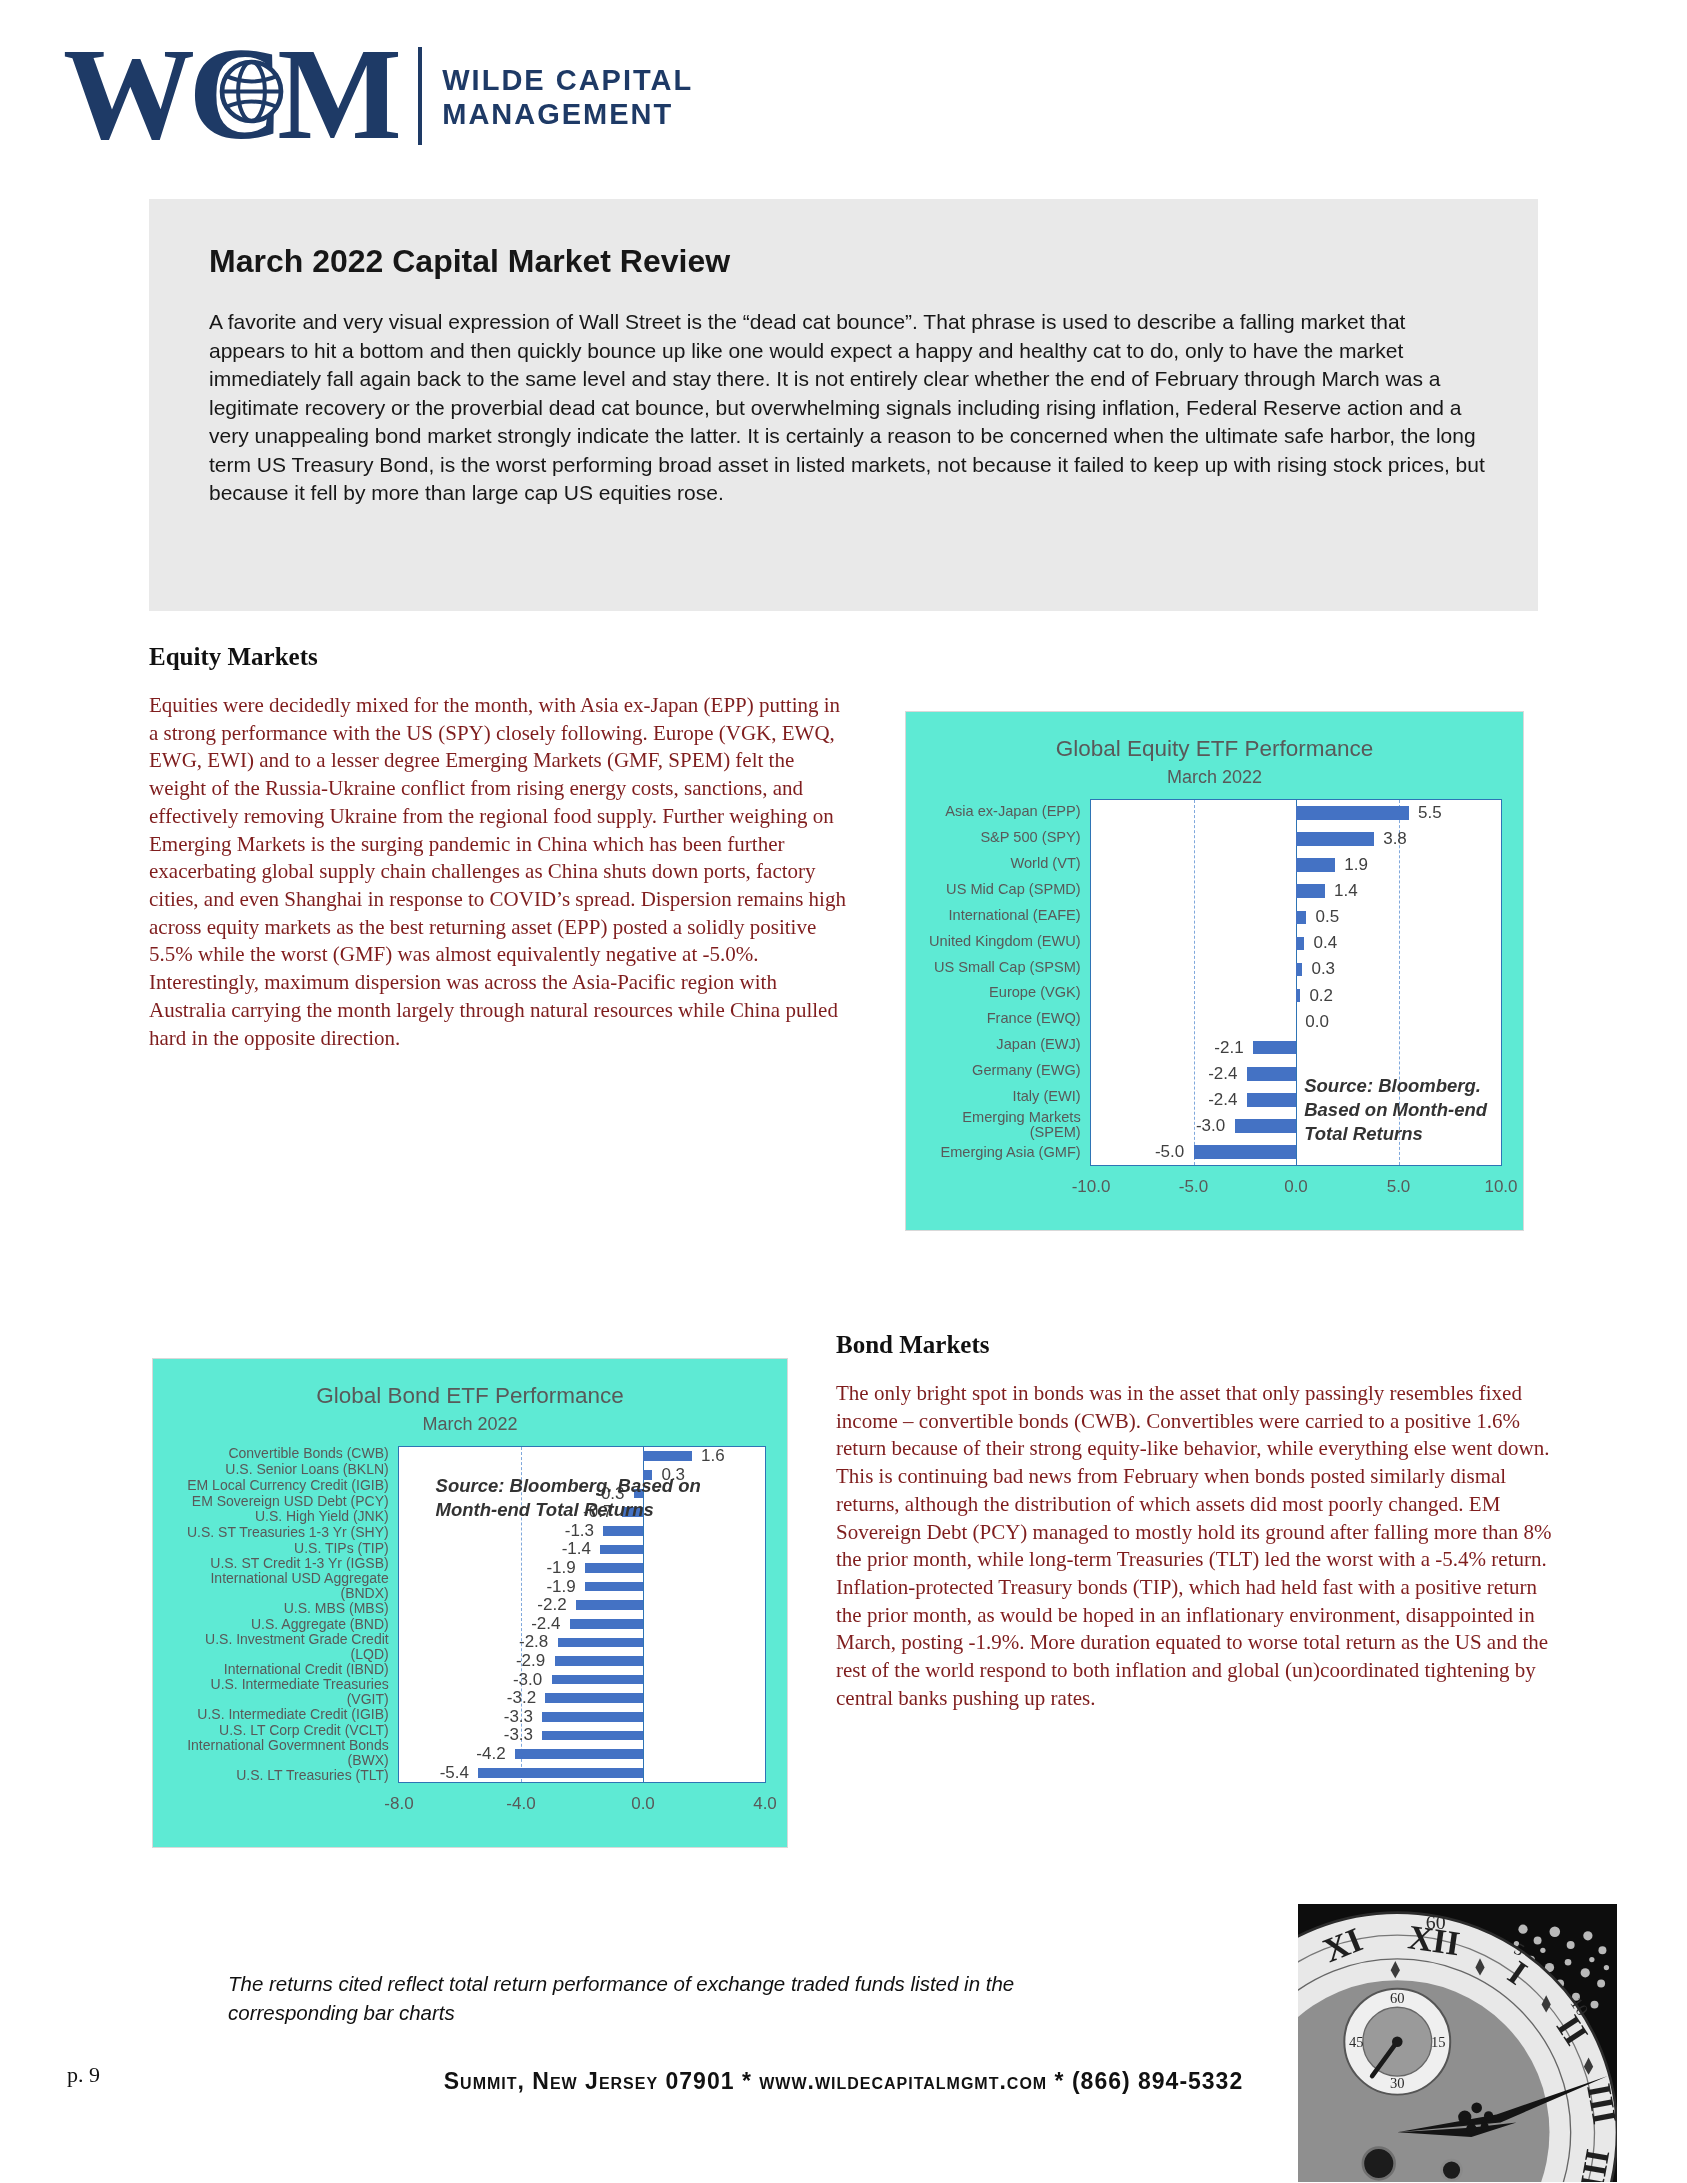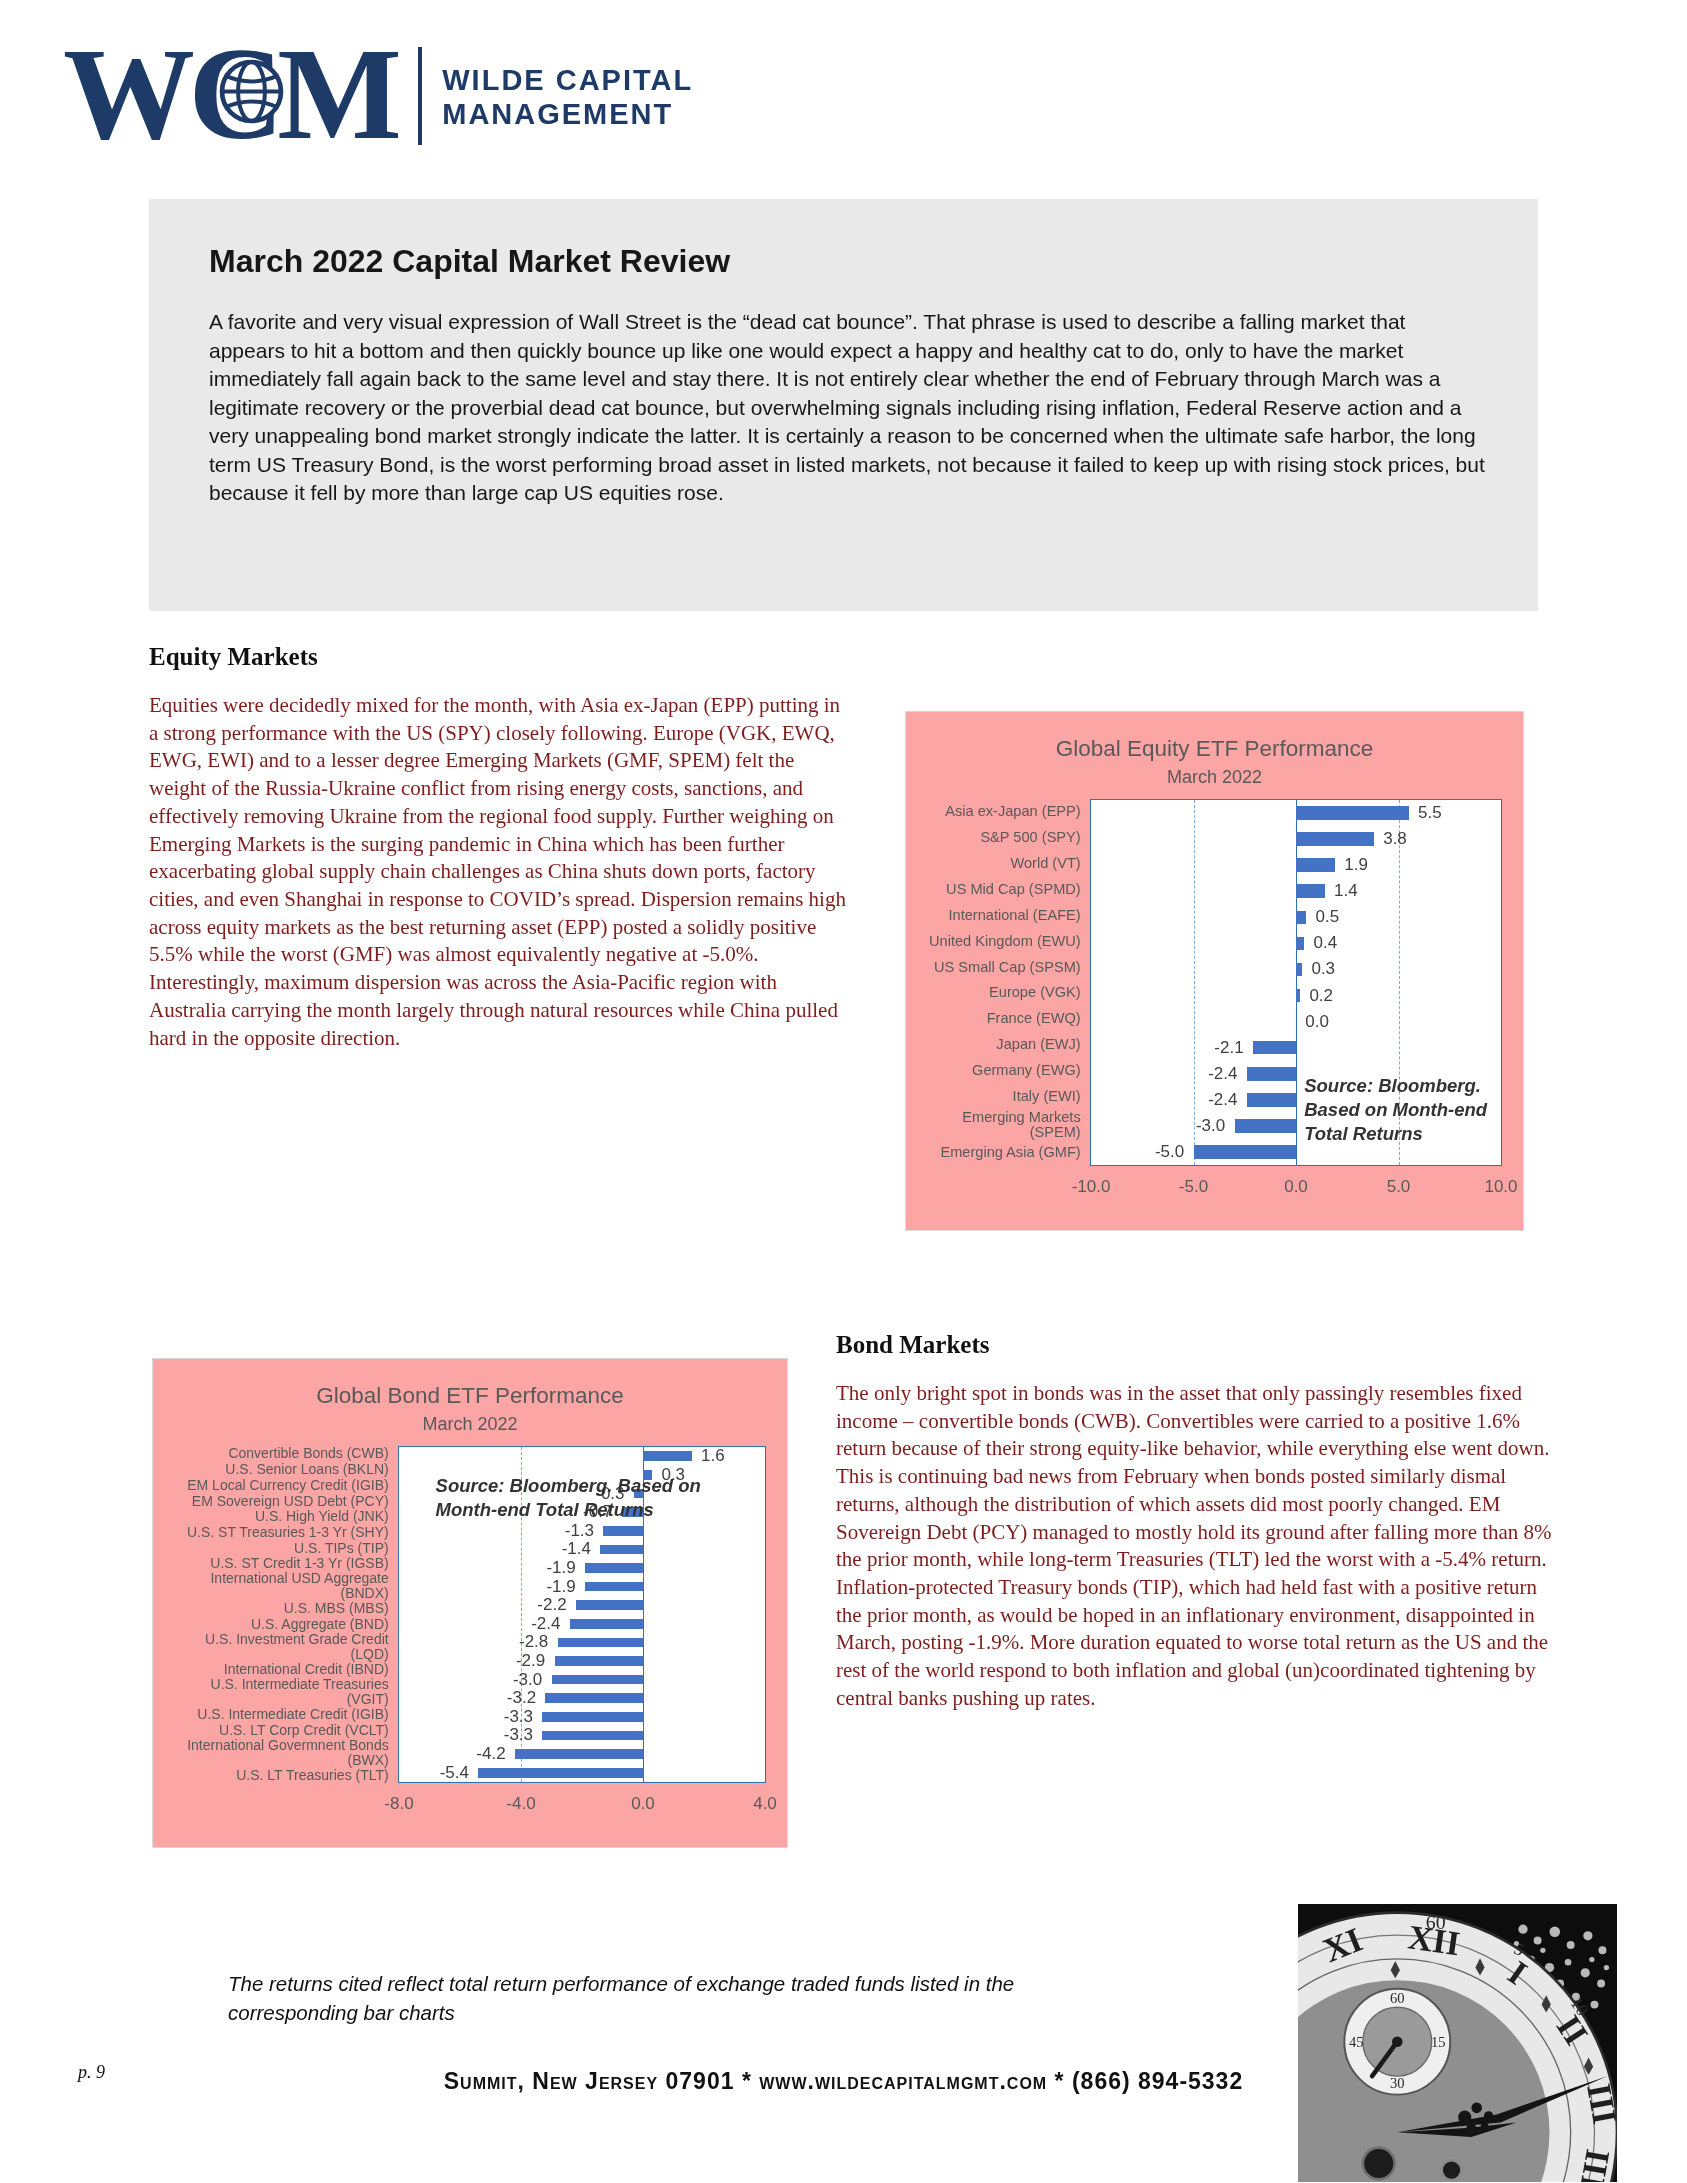--- a/index.html
+++ b/index.html
@@ -40,21 +40,21 @@
   #bond-heading   { left:836px; top:1331px; }
   .body-copy {
     position:absolute; font-family:"Liberation Serif", serif; font-size:21px;
     line-height:1.32; color:#7f1d1d;
   }
   #equity-body { left:149px; top:692px; width:698px; }
   #bond-body   { left:836px; top:1380px; width:721px; }
 
   
   .chart-box {
-    position:absolute; background:#fca5a5; border:1.3px solid #d9d9d9; box-sizing:border-box;
+    position:absolute; background:#5eead4; border:1.3px solid #d9d9d9; box-sizing:border-box;
     color:#595959;
   }
   #chart-equity { left:905px; top:711px; width:619px; height:520px; }
   #chart-bond   { left:152px;  top:1358px; width:636px; height:490px; }
   .chart-title { text-align:center; font-size:22.5px; color:#595959; margin-top:24px; }
   .chart-subtitle { text-align:center; font-size:18px; color:#595959; margin-top:5.3px; }
   .chart-body { position:absolute; left:17px; right:21px; top:87px; bottom:64px; display:flex; }
   .labels-col { display:flex; flex-direction:column; }
   #chart-equity .labels-col { width:167px; }
   #chart-bond   .labels-col { width:228px; }
@@ -76,22 +76,22 @@
   }
   #chart-equity .source-note { left:52%; top:75%; width:228px; }
   #chart-bond   .source-note { left:10%; top:8%;  width:284px; }
 
   
   #footnote {
     position:absolute; left:228px; top:1969px; width:880px;
     font-style:italic; font-size:20.5px; line-height:1.42; color:#111;
   }
   #page-num {
-    position:absolute; left:78px; top:2062px; font-family:"Liberation Serif", serif;
-    font-style:italic; font-size:18px; color:#111;
+    position:absolute; left:67px; top:2062px; font-family:"Liberation Serif", serif;
+    font-size:22px; color:#111;
   }
   #footer-contact {
     position:absolute; left:149px; top:2068px; width:1389px; text-align:center;
     font-variant:small-caps; font-weight:700; font-size:23px; letter-spacing:1px; color:#111;
   }
   #clock {
     position:absolute; left:1298px; top:1904px; width:319px; height:278px; overflow:hidden;
     background:#0d0d0d;
   }
 </style>

